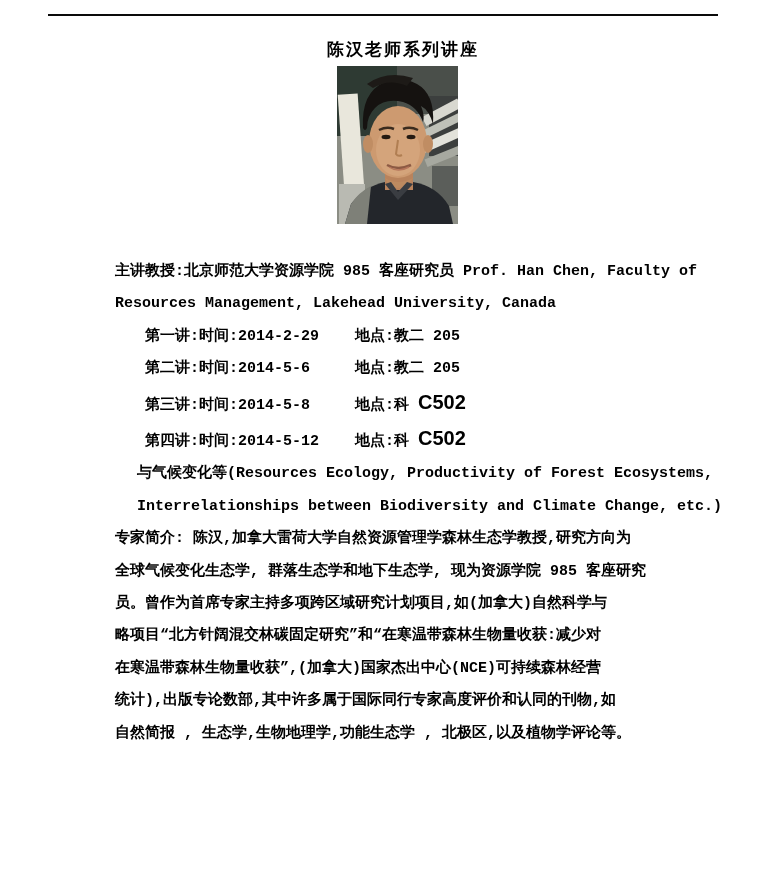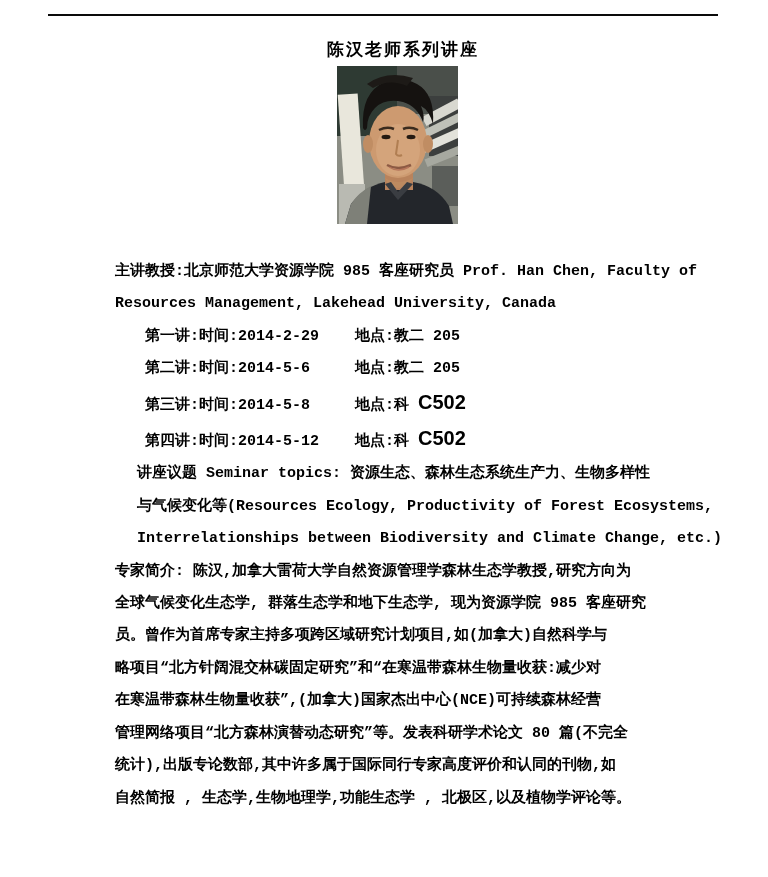--- a/index.html
+++ b/index.html
@@ -125,28 +125,26 @@
   <div class="content">
 
     <div class="line">主讲教授:北京师范大学资源学院 985 客座研究员 Prof. Han Chen, Faculty of</div>
     <div class="line">Resources Management, Lakehead University, Canada</div>
 
     <div class="line schedule-line"><span>第一讲:时间:2014-2-29    地点:教二 </span><span>205</span></div>
     <div class="line schedule-line"><span>第二讲:时间:2014-5-6     地点:教二 </span><span>205</span></div>
     <div class="line schedule-line"><span>第三讲:时间:2014-5-8     地点:科 </span><span class="room-sans">C502</span></div>
     <div class="line schedule-line"><span>第四讲:时间:2014-5-12    地点:科 </span><span class="room-sans">C502</span></div>
 
-    <div class="line topics-line">讲座议题 Seminar topics: 资源生态、森林生态系统生产力、生物多样性</div>
     <div class="line topics-line">与气候变化等(Resources Ecology, Productivity of Forest Ecosystems,</div>
     <div class="line topics-line">Interrelationships between Biodiversity and Climate Change, etc.)</div>
 
     <div class="line">专家简介: 陈汉,加拿大雷荷大学自然资源管理学森林生态学教授,研究方向为</div>
     <div class="line">全球气候变化生态学, 群落生态学和地下生态学, 现为资源学院 985 客座研究</div>
     <div class="line">员。曾作为首席专家主持多项跨区域研究计划项目,如(加拿大)自然科学与</div>
     <div class="line">略项目“北方针阔混交林碳固定研究”和“在寒温带森林生物量收获:减少对</div>
     <div class="line">在寒温带森林生物量收获”,(加拿大)国家杰出中心(NCE)可持续森林经营</div>
-    <div class="line">管理网络项目“北方森林演替动态研究”等。发表科研学术论文 80 篇(不完全</div>
     <div class="line">统计),出版专论数部,其中许多属于国际同行专家高度评价和认同的刊物,如</div>
     <div class="line">自然简报 , 生态学,生物地理学,功能生态学 , 北极区,以及植物学评论等。</div>
 
   </div>
 
 </div>
 
 </body></html>

